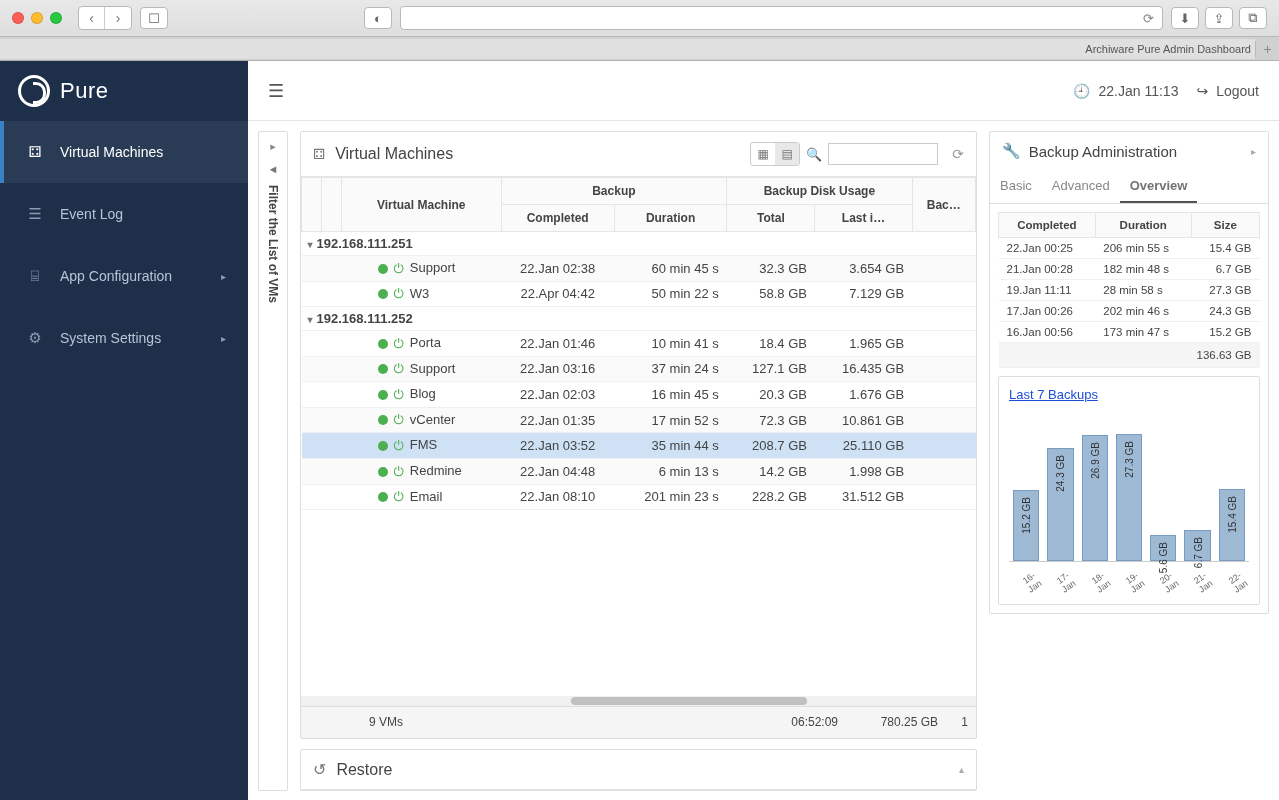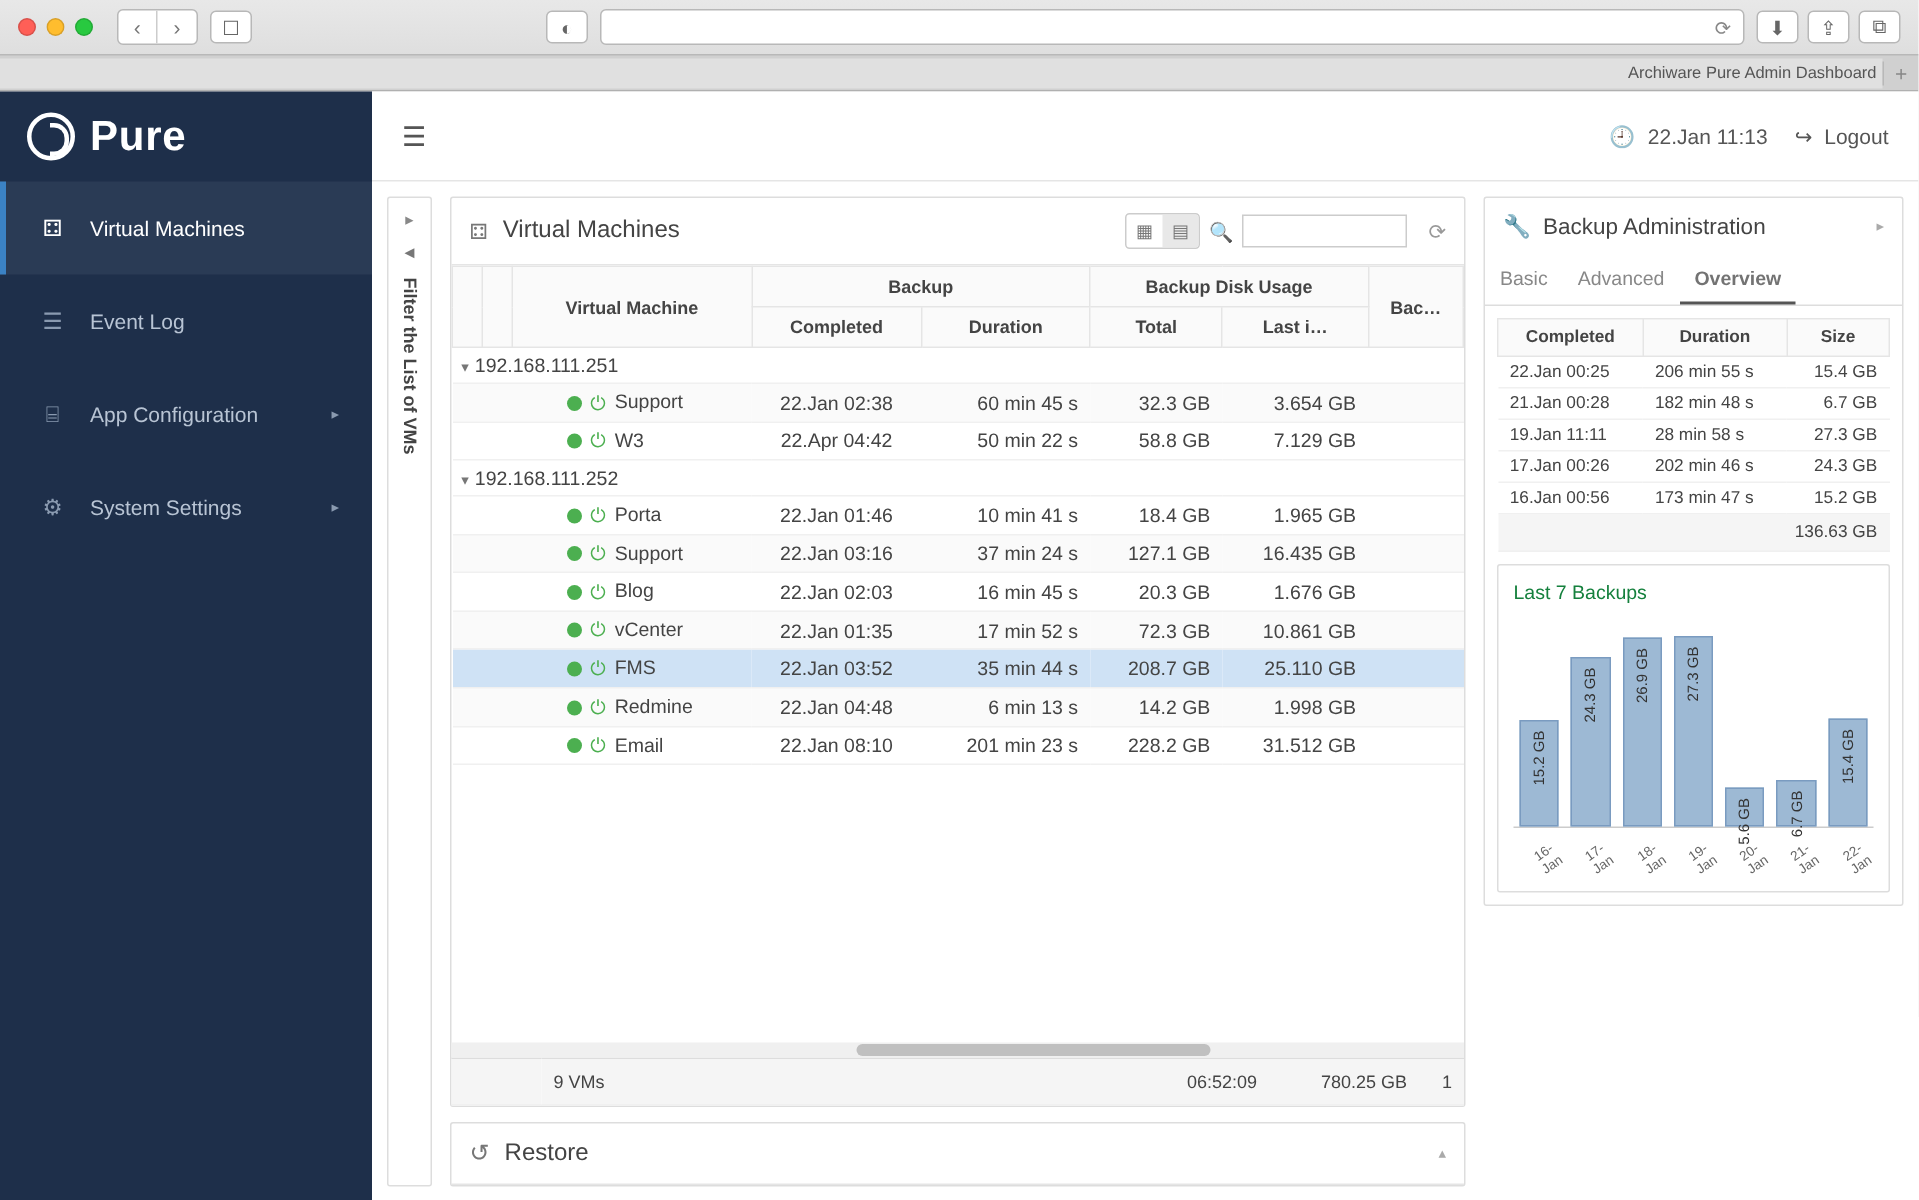--- a/index.html
+++ b/index.html
@@ -23,21 +23,21 @@
 .tabbar { display: flex; align-items: center; height: 24px; background: #d0d0d0; border-top: 1px solid #b8b8b8; font-size: 11px; color: #555; position: relative; }
 .tab { flex: 1; text-align: right; padding: 4px; background: #e0e0e0; }
 .new-tab { width: 24px; text-align: center; color: #888; font-size: 14px; border-left: 1px solid #b8b8b8; }
 
 
 .app { display: flex; height: 740px; }
 .sidebar { width: 248px; background: #1e2f4a; color: #ccc; flex-shrink: 0; }
 .logo { height: 60px; display: flex; align-items: center; padding: 0 18px; gap: 10px; color: #fff; }
 .logo-circle { width: 32px; height: 32px; border: 3px solid #fff; border-radius: 50%; position: relative; }
 .logo-circle::after { content: ''; position: absolute; width: 10px; height: 16px; border: 3px solid #fff; border-left: none; border-radius: 0 10px 10px 0; top: 4px; left: 12px; }
-.logo-text { font-size: 28px; font-weight: 700; letter-spacing: 0.5px; }
+.logo-text { font-size: 22px; font-weight: 400; letter-spacing: 0.5px; }
 .nav-item { display: flex; align-items: center; height: 62px; padding: 0 22px; gap: 16px; font-size: 14px; color: #b8c4d4; cursor: pointer; border-left: 4px solid transparent; }
 .nav-item.active { background: #2a3b55; border-left-color: #3b82c4; color: #fff; }
 .nav-item .icon { width: 18px; font-size: 15px; color: #8a9ab0; text-align: center; }
 .nav-item.active .icon { color: #fff; }
 .nav-item .chev { margin-left: auto; font-size: 10px; color: #8a9ab0; }
 
 .main { flex: 1; background: #fff; display: flex; flex-direction: column; }
 .topbar { height: 60px; display: flex; align-items: center; padding: 0 20px; gap: 18px; border-bottom: 1px solid #e5e5e5; }
 .hamburger { font-size: 18px; color: #555; cursor: pointer; }
 .topbar .spacer { flex: 1; }
@@ -60,21 +60,21 @@
 .search-box { display: flex; align-items: center; gap: 6px; }
 .search-box input { width: 110px; height: 22px; border: 1px solid #ccc; padding: 0 6px; font-size: 12px; }
 .search-box .mag { color: #999; font-size: 13px; }
 .refresh-icon { color: #999; font-size: 14px; cursor: pointer; margin-left: 8px; }
 
 .vm-table-wrap { overflow-x: auto; position: relative; }
 .vm-table { width: 100%; border-collapse: collapse; font-size: 13px; }
 .vm-table th { background: #fafafa; border: 1px solid #e5e5e5; padding: 6px 8px; font-weight: 600; color: #444; font-size: 12px; text-align: center; }
 .vm-table th.left { text-align: center; }
 .vm-table td { border-bottom: 1px solid #f0f0f0; padding: 4px 8px; color: #444; white-space: nowrap; }
-.vm-table tr.group td { font-weight: 400; background: #fff; margin-left: 13px; }
+.vm-table tr.group td { font-weight: 700; background: #fff; margin-left: 13px; }
 .vm-table tr.vm-row:nth-child(even) { background: #fafafa; }
 .vm-table tr.vm-row.selected { background: #cfe2f5; }
 .vm-table td.name { padding-left: 36px; }
 .status-dot { display: inline-block; width: 10px; height: 10px; border-radius: 50%; background: #4caf50; margin-right: 6px; vertical-align: middle; }
 .power { color: #4caf50; font-size: 13px; margin-right: 6px; vertical-align: middle; }
 .disclosure { font-size: 10px; color: #777; margin-right: 4px; }
 .num { text-align: right; }
 .center-cell { text-align: center; }
 .footer-row td { background: #f5f5f5; border-top: 1px solid #ddd; font-size: 12px; padding: 8px; }
 .hscroll { height: 10px; background: #f0f0f0; position: relative; }
@@ -91,21 +91,21 @@
 .tabs { display: flex; border-bottom: 1px solid #ddd; font-size: 13px; }
 .tabs .tabb { padding: 8px 10px; color: #888; cursor: pointer; }
 .tabs .tabb.active { color: #737373; font-weight: 600; border-bottom: 2px solid #555; }
 .mini-table { width: 100%; border-collapse: collapse; font-size: 11.5px; margin: 8px 0; }
 .mini-table th { background: #fafafa; border: 1px solid #e5e5e5; padding: 6px; font-weight: 600; text-align: center; color: #444; }
 .mini-table td { border-bottom: 1px solid #f0f0f0; padding: 4px 8px; color: #444; }
 .mini-table td.r { text-align: right; }
 .mini-total td { background: #f5f5f5; font-weight: 400; text-align: right; padding: 6px 8px; }
 
 .chart-panel { border: 1px solid #ddd; border-radius: 2px; padding: 10px; margin: 0 8px 8px; }
-.chart-title { font-size: 13px; color: #15803d; margin-bottom: 0; }
+.chart-title { font-size: 13px; color: #1d4ed8; margin-bottom: 10px; text-decoration: underline; }
 .bars { display: flex; align-items: flex-end; height: 150px; gap: 8px; padding: 0 4px; border-bottom: 1px solid #ccc; }
 .bar-wrap { flex: 1; display: flex; flex-direction: column; align-items: center; }
 .bar { width: 100%; background: #9db9d4; border: 1px solid #7a9bc0; position: relative; }
 .bar-label { writing-mode: vertical-rl; transform: rotate(180deg); font-size: 10px; color: #333; position: absolute; left: 50%; top: 6px; margin-left: -5px; white-space: nowrap; }
 .xlabels { display: flex; gap: 8px; padding: 4px 4px 0; }
 .xlabels span { flex: 1; font-size: 9px; color: #666; text-align: center; transform: rotate(-35deg); transform-origin: top; margin-top: 8px; }
 </style>
 </head>
 <body>
 

